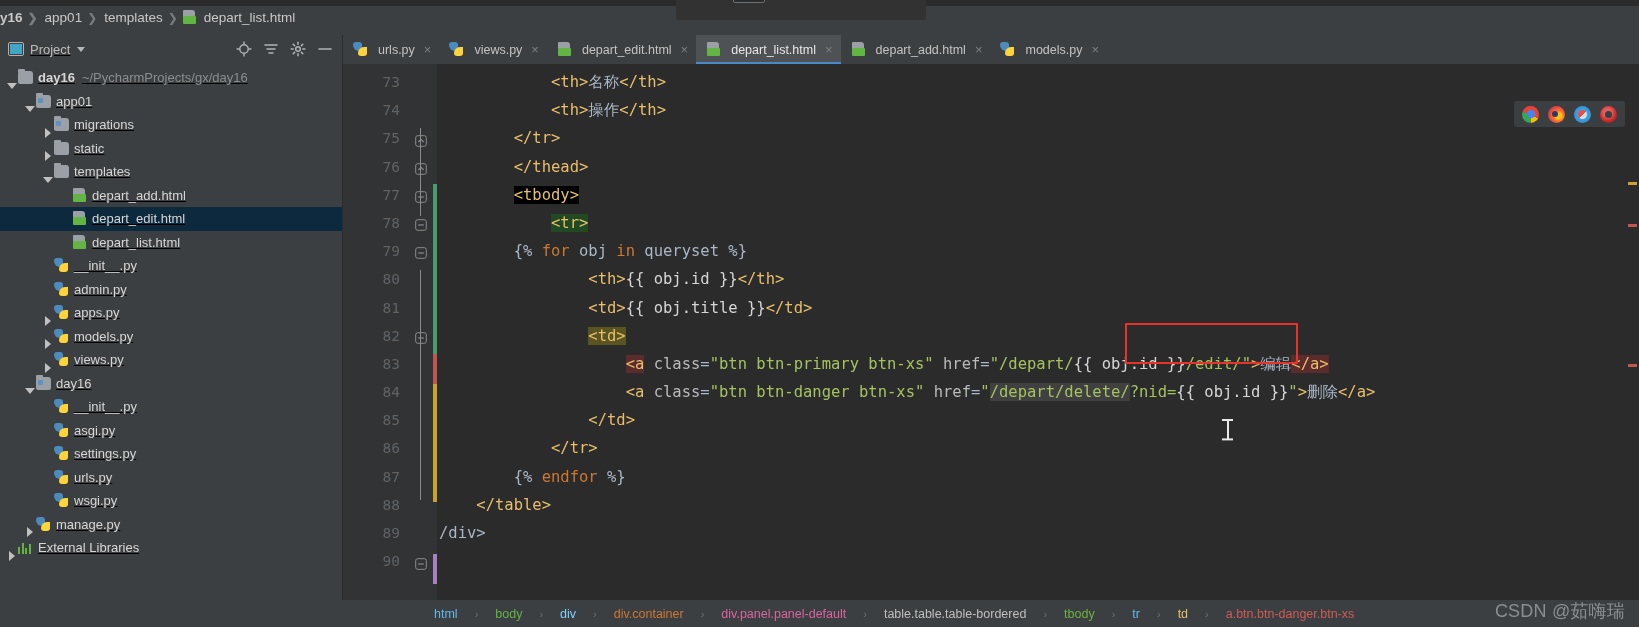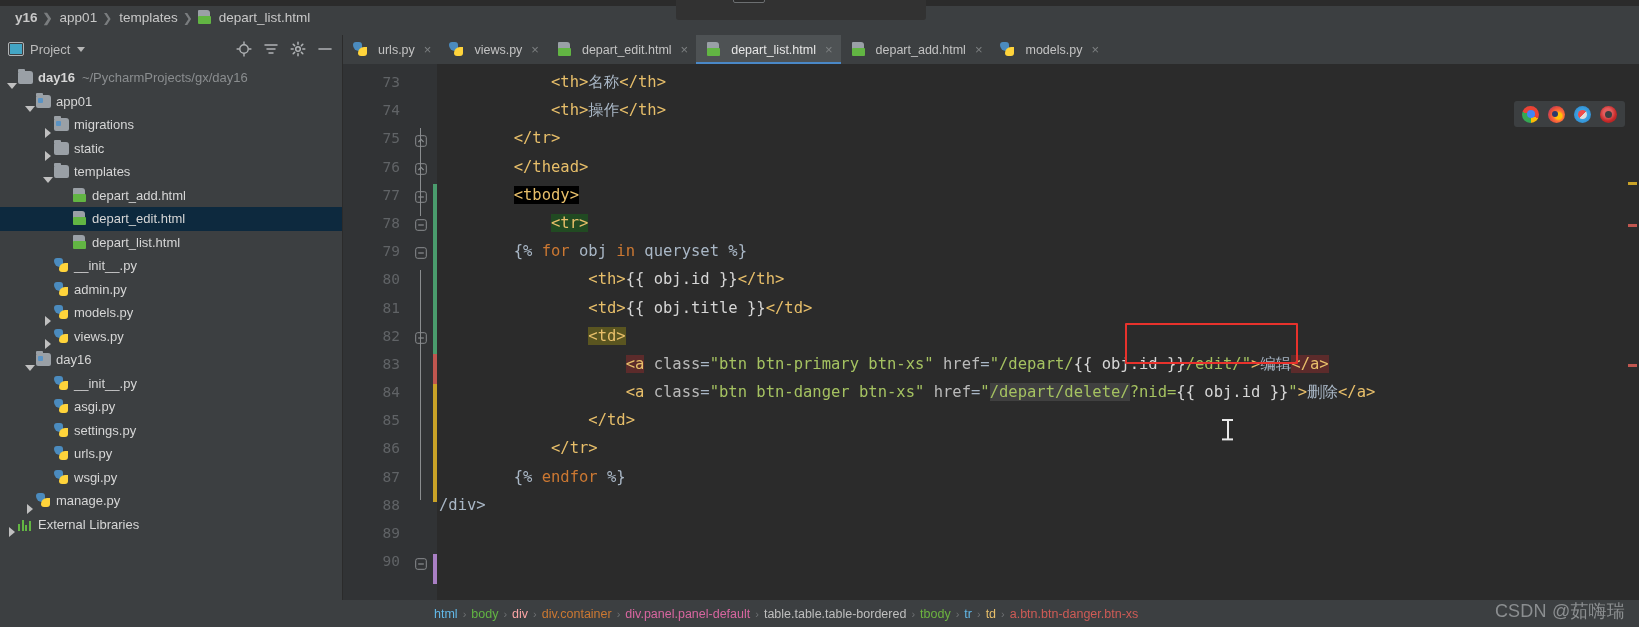--- a/index.html
+++ b/index.html
@@ -31,21 +31,21 @@
     width: 32px; height: 15px;
     border: 1px solid #6c6f71; border-radius: 2px;
     background: #2b2b2b; z-index: 8;
   }
 
   
   .navbar {
     height: 35px; width: 100%;
     background: #3c3f41;
     display: flex; align-items: center;
-    padding-left: 15px;
+    padding-left: 0px;
     font-size: 13.5px; color: #bbbbbb;
     flex: 0 0 35px;
     position: relative; z-index: 4;
   }
   .crumb { display: flex; align-items: center; }
   .crumb .txt { color: #c8c8c8; padding: 0 3px; }
   .crumb .sep { color: #7a7d7f; font-size: 12px; padding: 0 4px 0 2px; }
   .crumb-first { padding-left: 0px; margin-left: -3px; font-weight: bold; color: #d6d6d6; }
 
   
@@ -76,20 +76,21 @@
 
   
   .main { display: flex; flex: 1 1 auto; min-height: 0; }
 
   
   .project-pane {
     width: 343px; flex: 0 0 343px;
     background: #3c3f41;
     display: flex; flex-direction: column;
     border-right: 1px solid #2b2b2b;
+    text-decoration: underline;
   }
   .proj-header {
     height: 28px; display: flex; align-items: center;
     padding: 0 6px 0 8px; color: #bbbbbb; font-size: 13px;
     flex: 0 0 28px;
   }
   .proj-header .label { margin-left: 6px; }
   .proj-title-icon {
     width: 16px; height: 14px; background: #3c3f41;
     border: 1.6px solid #b0b3b5; border-radius: 2px; position: relative;
@@ -247,21 +248,21 @@
   .bro-ie { background: radial-gradient(circle at 45% 40%, #e35d5d 0 30%, #c62828 60%, #8e1c1c 100%); }
   .bro-ie::after{content:"";position:absolute;left:5px;top:5px;width:7px;height:7px;border-radius:50%;background:#3c3f41;}
 
   
   .statusbar {
     height: 27px; flex: 0 0 27px; background:#3c3f41;
     display:flex; align-items:center; font-size:12.5px;
     padding-left: 0px; position:relative;
   }
   .sb-left { width:343px; flex:0 0 343px; height:100%; background:#3c3f41; }
-  .sb-crumbs { display:flex; align-items:center; gap:0px; padding-left:86px; }
+  .sb-crumbs { display:flex; align-items:center; gap:12px; padding-left:86px; }
   .sb-crumbs .c { padding:0 5px; }
   .sb-crumbs .s { color:#6e7173; font-size:11px; }
 
   .watermark {
     position:absolute; right:14px; bottom:4px;
     color:#8b8e90; font-size:18px; letter-spacing:0.2px;
   }
 
   
   .scroll-marks { position:absolute; right:0; top:0; bottom:0; width:13px; background:#2b2b2b; }
@@ -372,20 +373,25 @@
           </div>
           <div class="node indent-3">
             <span class="arrow"></span>
             <span class="ico-py" style="margin-right: 5px;"></span>
             <span class="nm">__init__.py</span>
           </div>
           <div class="node indent-3">
             <span class="arrow"></span>
             <span class="ico-py" style="margin-right: 5px;"></span>
             <span class="nm">admin.py</span>
+          </div>
+          <div class="node indent-3">
+            <span class="arrow right"></span>
+            <span class="ico-py" style="margin-right: 5px;"></span>
+            <span class="nm">apps.py</span>
           </div>
           <div class="node indent-3">
             <span class="arrow right"></span>
             <span class="ico-py" style="margin-right: 5px;"></span>
             <span class="nm">models.py</span>
           </div>
           <div class="node indent-3">
             <span class="arrow right"></span>
             <span class="ico-py" style="margin-right: 5px;"></span>
             <span class="nm">views.py</span>
@@ -558,20 +564,21 @@
             <div class="cline"><span class="t-txt">            <span class="t-tag hl-green">&lt;tr</span><span class="t-tag hl-green">&gt;</span></span></div>
             <div class="cline"><span class="t-txt">        <span class="t-txt">{%</span> <span class="t-kw">for</span> obj <span class="t-kw">in</span> queryset <span class="t-txt">%}</span></span></div>
             <div class="cline"><span class="t-txt">                <span class="t-tag">&lt;th</span><span class="t-tag">&gt;</span><span class="t-white">{{ obj.id }}</span><span class="t-tag">&lt;/th</span><span class="t-tag">&gt;</span></span></div>
             <div class="cline"><span class="t-txt">                <span class="t-tag">&lt;td</span><span class="t-tag">&gt;</span><span class="t-white">{{ obj.title }}</span><span class="t-tag">&lt;/td</span><span class="t-tag">&gt;</span></span></div>
             <div class="cline"><span class="t-txt">                <span class="t-tag hl-olive">&lt;td</span><span class="t-tag hl-olive">&gt;</span></span></div>
             <div class="cline"><span class="t-txt">                    </span><span class="t-tag hl-red">&lt;a</span><span class="t-txt"> </span><span class="t-attr">class</span><span class="t-txt">=</span><span class="t-str">"btn btn-primary btn-xs"</span><span class="t-txt"> </span><span class="t-attr">href</span><span class="t-txt">=</span><span class="t-str">"</span><span class="t-str">/depart/</span><span class="t-white">{{ obj.id }}</span><span class="t-str">/edit/</span><span class="t-str">"</span><span class="t-tag">&gt;</span><span class="t-txt">编辑</span><span class="t-tag hl-red">&lt;/a&gt;</span></div>
             <div class="cline"><span class="t-txt">                    </span><span class="t-tag">&lt;a</span><span class="t-txt"> </span><span class="t-attr">class</span><span class="t-txt">=</span><span class="t-str">"btn btn-danger btn-xs"</span><span class="t-txt"> </span><span class="t-attr">href</span><span class="t-txt">=</span><span class="t-str">"</span><span class="t-str hl-olive2">/depart/delete/</span><span class="t-str">?nid=</span><span class="t-white">{{ obj.id }}</span><span class="t-str">"</span><span class="t-tag">&gt;</span><span class="t-txt">删除</span><span class="t-tag">&lt;/a&gt;</span></div>
             <div class="cline"><span class="t-txt">                <span class="t-tag">&lt;/td</span><span class="t-tag">&gt;</span></span></div>
             <div class="cline"><span class="t-txt">            <span class="t-tag">&lt;/tr</span><span class="t-tag">&gt;</span></span></div>
             <div class="cline"><span class="t-txt">        <span class="t-txt">{%</span> <span class="t-kw">endfor</span> <span class="t-txt">%}</span></span></div>
+            <div class="cline"><span class="t-txt">    <span class="t-tag">&lt;/table</span><span class="t-tag">&gt;</span></span></div>
             <div class="cline"><span class="t-txt">/div&gt;</span></div>
           </div>
 
         <div class="browsers">
           <span class="bro bro-chrome"></span>
           <span class="bro bro-ff"></span>
           <span class="bro bro-safari"></span>
           <span class="bro bro-ie"></span>
         </div>
 
@@ -588,21 +595,21 @@
     </div>
   </div>
 
   <div class="statusbar">
     <div class="sb-left"></div>
     <div class="sb-crumbs" id="sbcrumbs">
         <span class="c" style="color: rgb(98, 184, 232);">html</span>
         <span class="s">›</span>
         <span class="c" style="color: rgb(98, 181, 67);">body</span>
         <span class="s">›</span>
-        <span class="c" style="color: #fca5a5;">div</span>
+        <span class="c" style="color: #7dd3fc;">div</span>
         <span class="s">›</span>
         <span class="c" style="color: rgb(204, 120, 50);">div.container</span>
         <span class="s">›</span>
         <span class="c" style="color: rgb(216, 102, 160);">div.panel.panel-default</span>
         <span class="s">›</span>
         <span class="c" style="color: rgb(191, 191, 191);">table.table.table-bordered</span>
         <span class="s">›</span>
         <span class="c" style="color: rgb(108, 179, 63);">tbody</span>
         <span class="s">›</span>
         <span class="c" style="color: rgb(98, 184, 232);">tr</span>

